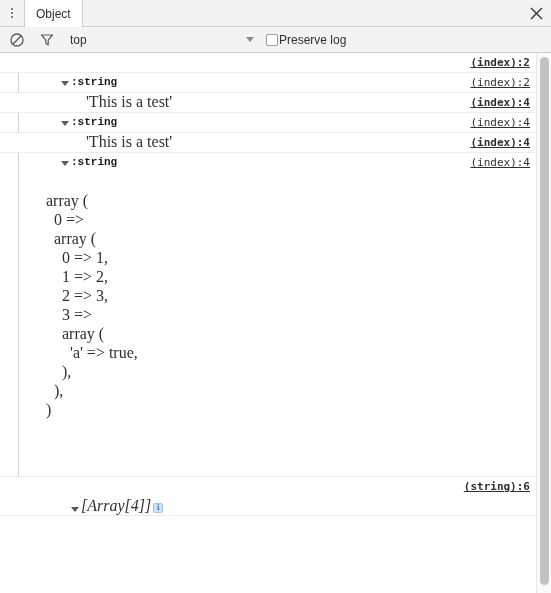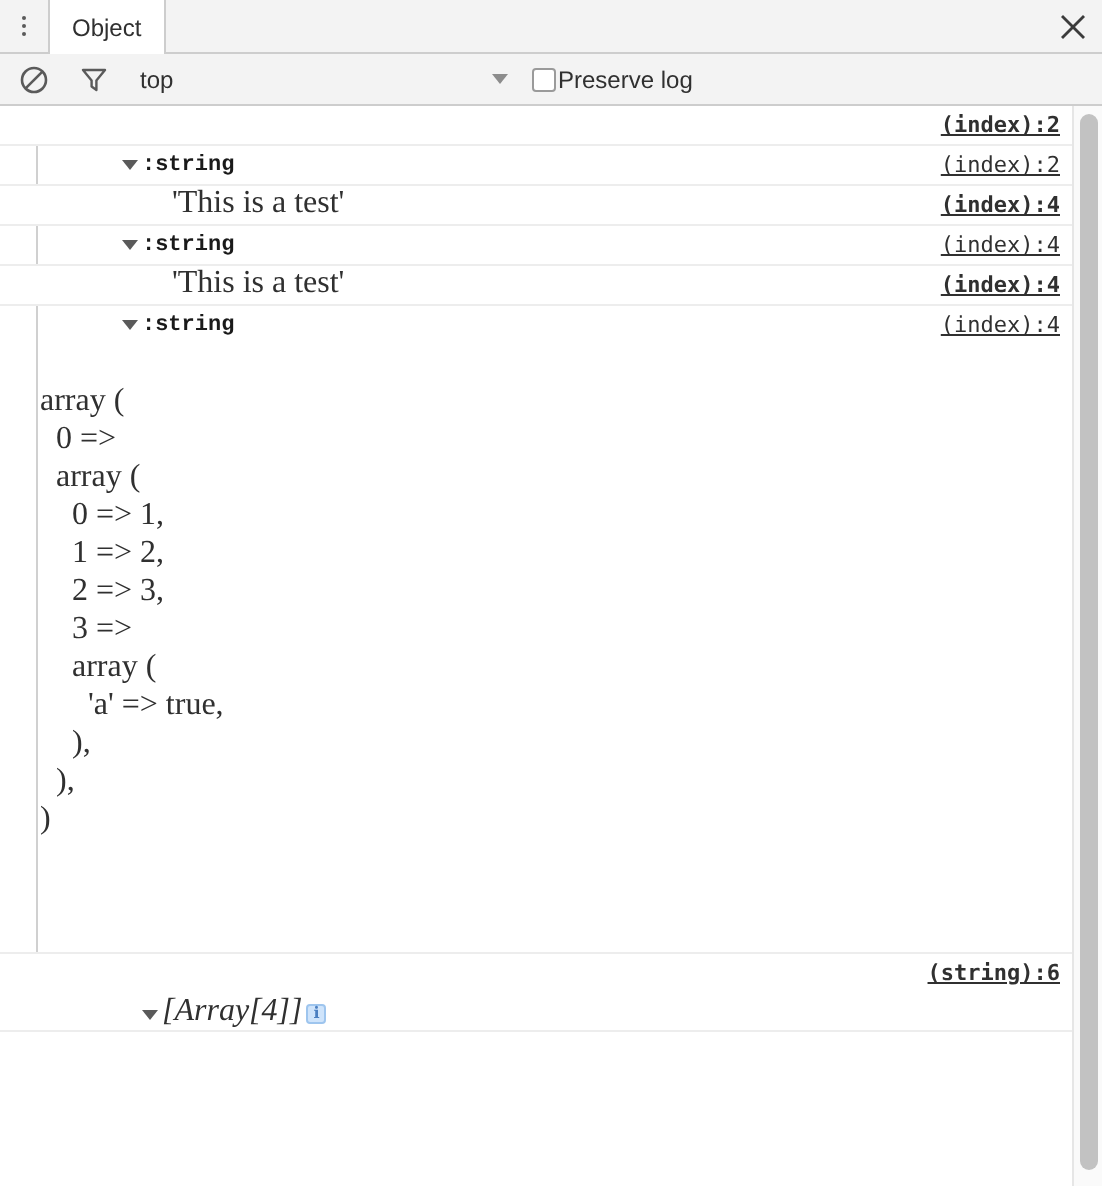--- a/index.html
+++ b/index.html
@@ -305,21 +305,21 @@
     <div class="msg">
       <div class="row">
         <span style="display:inline-block;width:8px;"></span><span class="tri down dark"></span><span class="hdr">:string</span>
         <span class="link b">(index):4</span>
       </div>
     </div>
 
     <div class="msg">
       <div class="gutter"></div>
       <div class="row" style="height:auto;">
-        <div class="dump" style="padding-left:20px;">array (
+        <div class="dump" style="padding-left:46px;">array (
   0 =&gt;
   array (
     0 =&gt; 1,
     1 =&gt; 2,
     2 =&gt; 3,
     3 =&gt;
     array (
       'a' =&gt; true,
     ),
   ),

